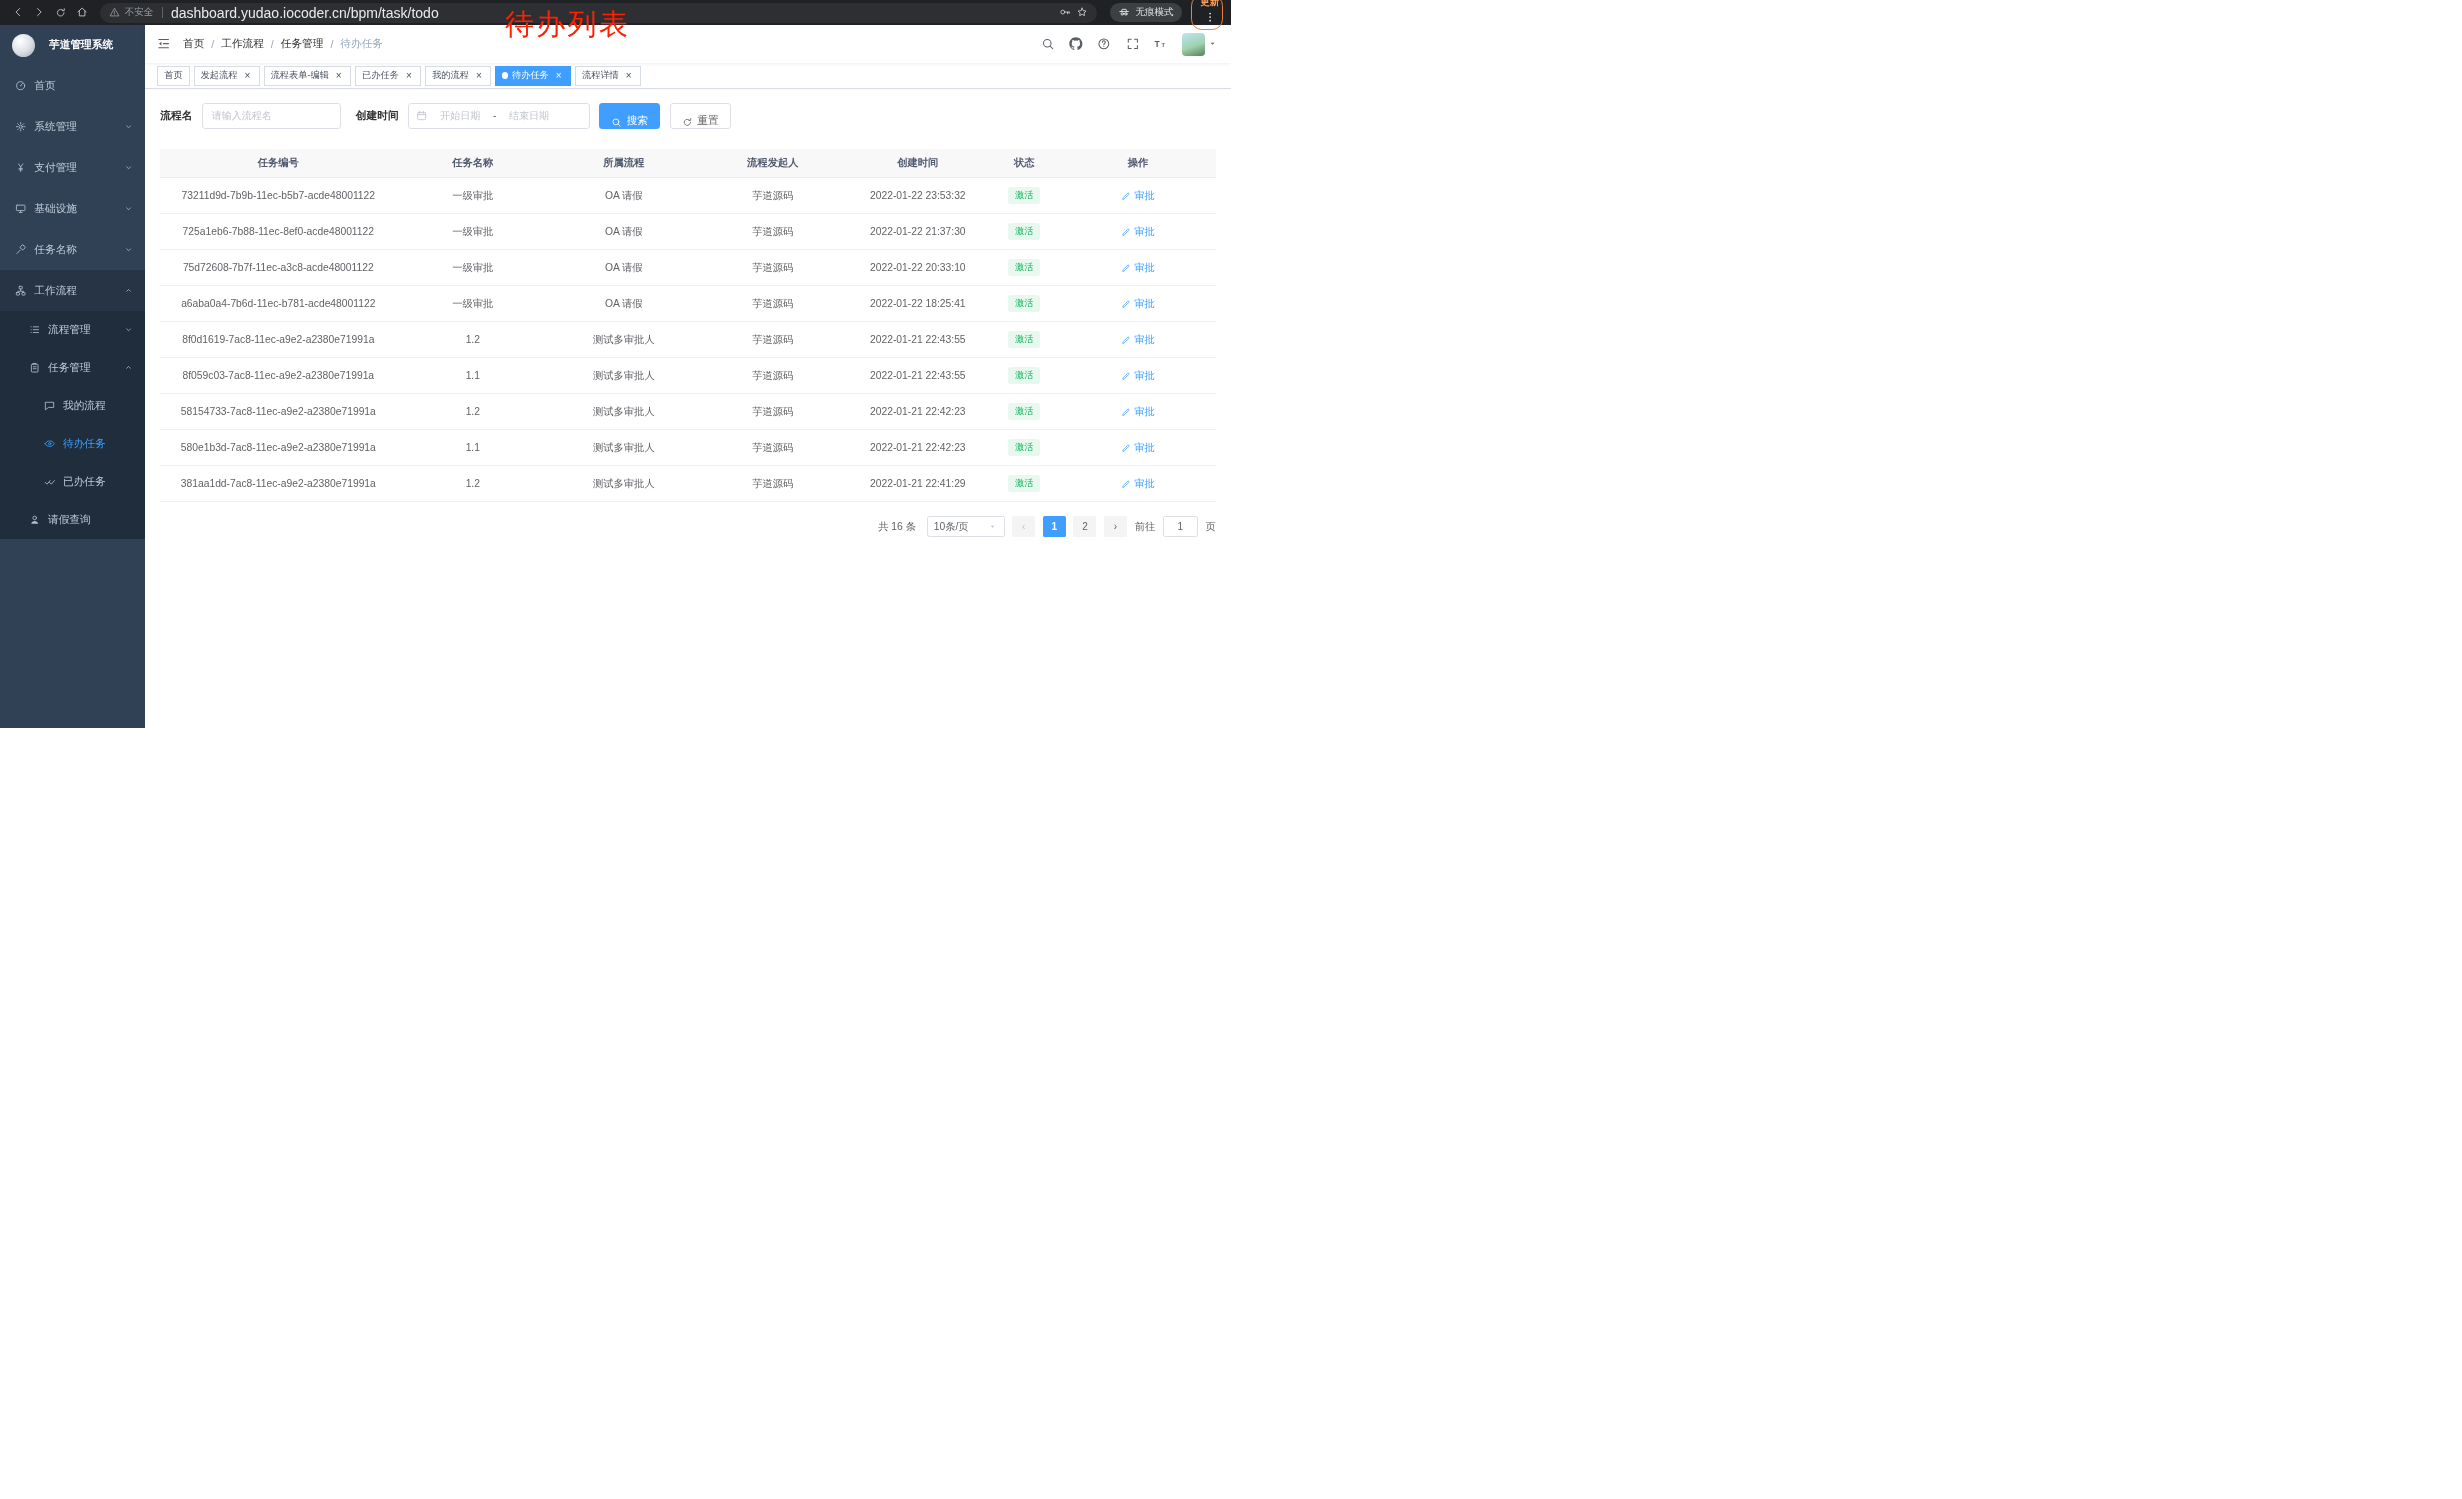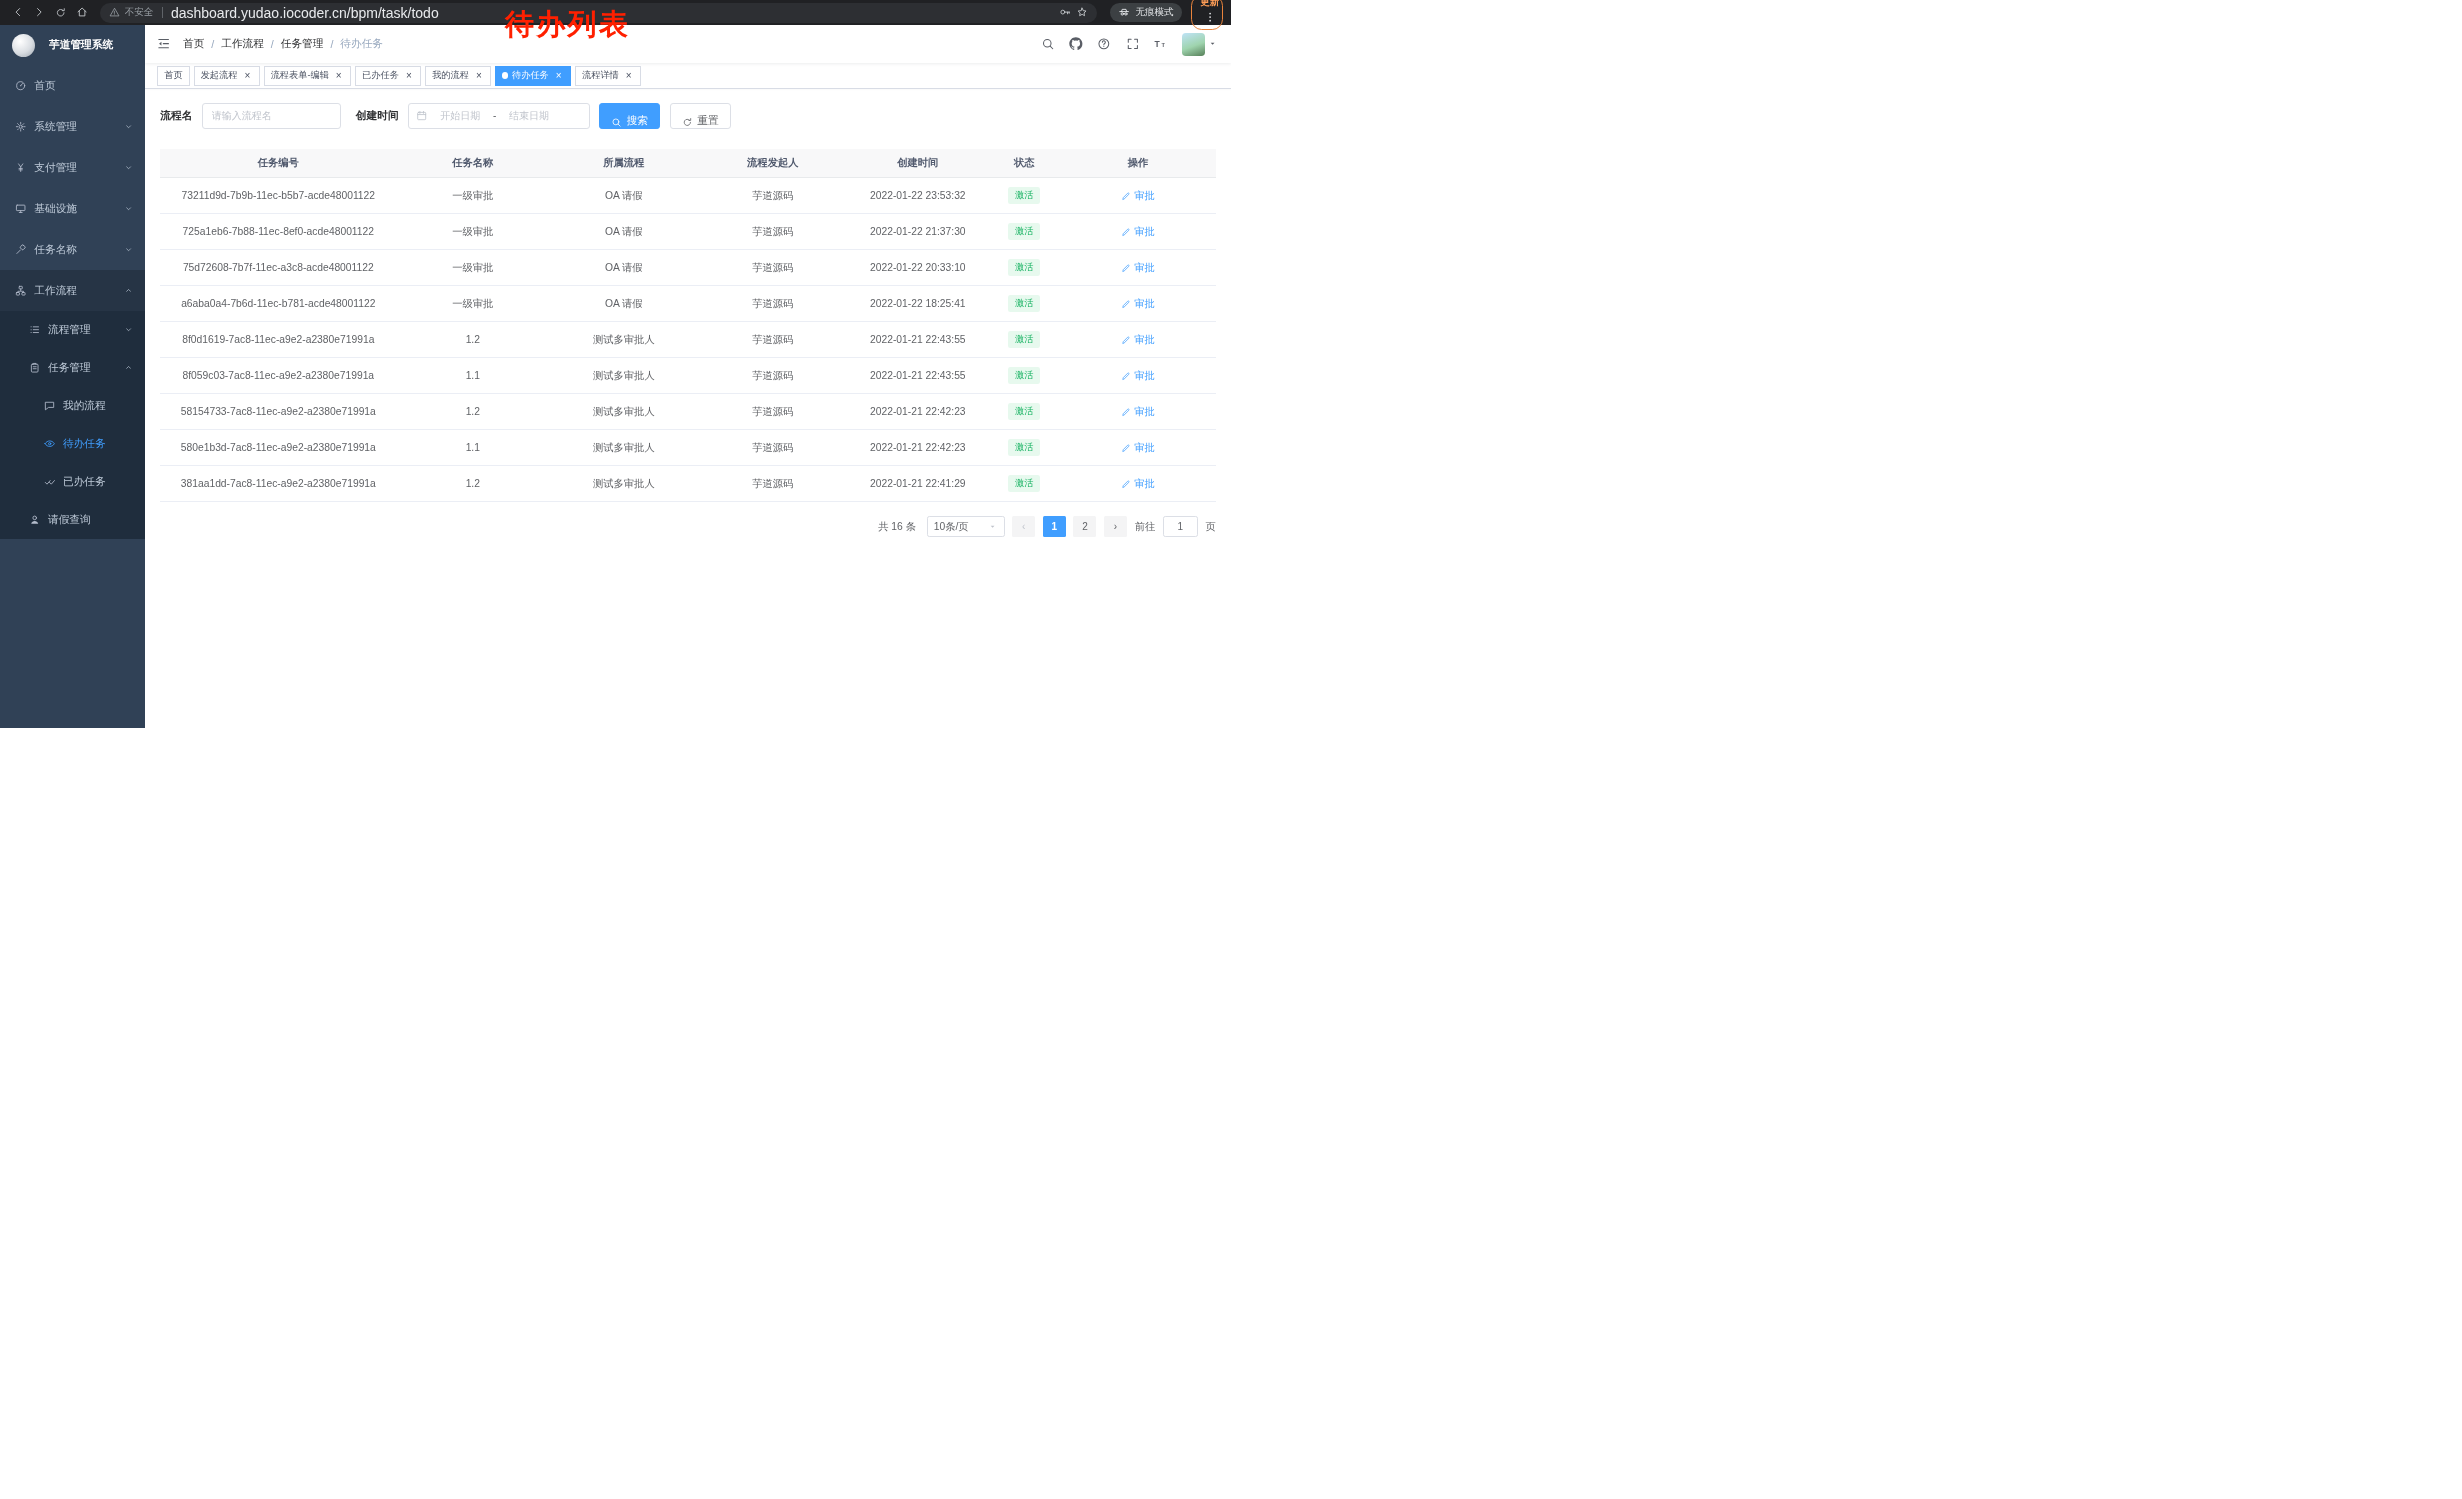--- a/index.html
+++ b/index.html
@@ -24,21 +24,21 @@
   .om-div { width: 0.8px; height: 10.7px; background: #5f6368; margin: 0 3.1px; }
   .url { color: #e8eaed; font-size: 14px; white-space: nowrap; overflow: hidden; }
   .om-spacer { flex: 1; }
   .om-right-ico { color: #c3c7cb; cursor: pointer; }
   .incog { display: flex; align-items: center; gap: 5.3px; background: #3c4043; color: #e8eaed; font-size: 9.5px; height: 19px; padding: 0 8.4px; border-radius: 10px; margin-left: 4.6px; white-space: nowrap; }
   .update-pill { display: flex; align-items: center; gap: 2.3px; border: 1.1px solid #e8833c; border-radius: 10.7px; height: 35px; padding: 0 3.1px 0 8.4px; margin-left: 7.6px; cursor: pointer; flex-direction: column; }
   .upd-label { color: #ff9e57; font-size: 9.5px; font-weight: 600; white-space: nowrap; }
   .update-pill .menu-dots { color: #e8eaed; }
 
   
-  .annotation { position: absolute; top: 4.6px; left: 505px; z-index: 99; color: #ff2000; font-size: 29px; font-weight: 700; letter-spacing: 2.3px; white-space: nowrap; pointer-events: none; }
+  .annotation { position: absolute; top: 4.6px; left: 505px; z-index: 99; color: #ff2000; font-size: 29px; font-weight: 400; letter-spacing: 2.3px; white-space: nowrap; pointer-events: none; }
 
   
   .app { display: flex; height: 703px; background: #fff; }
 
   
   .sidebar { width: 145px; flex-shrink: 0; background: #304156; color: #bfcbd9; overflow: hidden; }
   .logo-row { height: 40px; display: flex; align-items: center; gap: 14px; padding: 0 12px; }
   .logo-avatar { width: 23px; height: 23px; border-radius: 50%; background: radial-gradient(circle at 35% 32%, #ffffff, #d9dde2 55%, #9aa3ad); flex-shrink: 0; }
   .logo-title { color: #fff; font-size: 10.7px; font-weight: 700; white-space: nowrap; }
   .menu-item { position: relative; display: flex; align-items: center; font-size: 10.7px; cursor: pointer; white-space: nowrap; }

